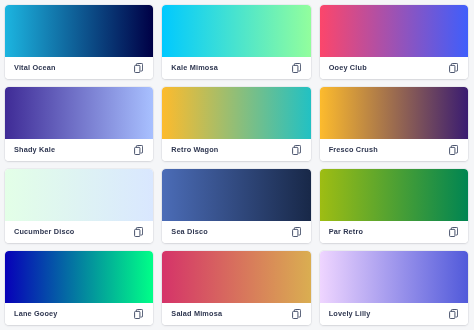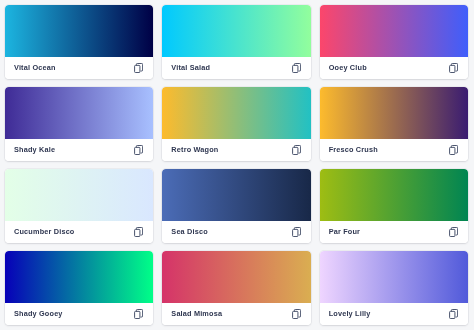--- a/index.html
+++ b/index.html
@@ -82,21 +82,21 @@
               <rect x="0.75" y="3.75" width="8.5" height="11.5" rx="1.4" stroke="#3d4762" stroke-width="1.5"></rect>
               <path d="M3.6 3.2V2.2A1.45 1.45 0 0 1 5.05 0.75h7.1A1.45 1.45 0 0 1 13.6 2.2v9.1a1.45 1.45 0 0 1-1.45 1.45h-1.0" stroke="#3d4762" stroke-width="1.5" stroke-linecap="round" stroke-linejoin="round"></path>
             </svg>
           </span>
         </button>
       </div>
     </div>
     <div class="card">
       <div class="swatch" style="background: linear-gradient(90deg, rgb(0, 201, 255) 0%, rgb(146, 254, 157) 100%);"></div>
       <div class="footer">
-        <span class="label">Vital Salad</span>
+        <span class="label">Kale Mimosa</span>
         <button class="copy-btn">
           <span>
             <svg width="9" height="10" viewBox="0 0 14 16" fill="none" xmlns="http://www.w3.org/2000/svg">
               <rect x="0.75" y="3.75" width="8.5" height="11.5" rx="1.4" stroke="#3d4762" stroke-width="1.5"></rect>
               <path d="M3.6 3.2V2.2A1.45 1.45 0 0 1 5.05 0.75h7.1A1.45 1.45 0 0 1 13.6 2.2v9.1a1.45 1.45 0 0 1-1.45 1.45h-1.0" stroke="#3d4762" stroke-width="1.5" stroke-linecap="round" stroke-linejoin="round"></path>
             </svg>
           </span>
         </button>
       </div>
     </div>
@@ -180,35 +180,35 @@
               <rect x="0.75" y="3.75" width="8.5" height="11.5" rx="1.4" stroke="#3d4762" stroke-width="1.5"></rect>
               <path d="M3.6 3.2V2.2A1.45 1.45 0 0 1 5.05 0.75h7.1A1.45 1.45 0 0 1 13.6 2.2v9.1a1.45 1.45 0 0 1-1.45 1.45h-1.0" stroke="#3d4762" stroke-width="1.5" stroke-linecap="round" stroke-linejoin="round"></path>
             </svg>
           </span>
         </button>
       </div>
     </div>
     <div class="card">
       <div class="swatch" style="background: linear-gradient(90deg, rgb(158, 189, 19) 0%, rgb(0, 133, 82) 100%);"></div>
       <div class="footer">
-        <span class="label">Par Four</span>
+        <span class="label">Par Retro</span>
         <button class="copy-btn">
           <span>
             <svg width="9" height="10" viewBox="0 0 14 16" fill="none" xmlns="http://www.w3.org/2000/svg">
               <rect x="0.75" y="3.75" width="8.5" height="11.5" rx="1.4" stroke="#3d4762" stroke-width="1.5"></rect>
               <path d="M3.6 3.2V2.2A1.45 1.45 0 0 1 5.05 0.75h7.1A1.45 1.45 0 0 1 13.6 2.2v9.1a1.45 1.45 0 0 1-1.45 1.45h-1.0" stroke="#3d4762" stroke-width="1.5" stroke-linecap="round" stroke-linejoin="round"></path>
             </svg>
           </span>
         </button>
       </div>
     </div>
     <div class="card">
       <div class="swatch" style="background: linear-gradient(90deg, rgb(7, 0, 184) 0%, rgb(0, 255, 136) 100%);"></div>
       <div class="footer">
-        <span class="label">Shady Gooey</span>
+        <span class="label">Lane Gooey</span>
         <button class="copy-btn">
           <span>
             <svg width="9" height="10" viewBox="0 0 14 16" fill="none" xmlns="http://www.w3.org/2000/svg">
               <rect x="0.75" y="3.75" width="8.5" height="11.5" rx="1.4" stroke="#3d4762" stroke-width="1.5"></rect>
               <path d="M3.6 3.2V2.2A1.45 1.45 0 0 1 5.05 0.75h7.1A1.45 1.45 0 0 1 13.6 2.2v9.1a1.45 1.45 0 0 1-1.45 1.45h-1.0" stroke="#3d4762" stroke-width="1.5" stroke-linecap="round" stroke-linejoin="round"></path>
             </svg>
           </span>
         </button>
       </div>
     </div>

